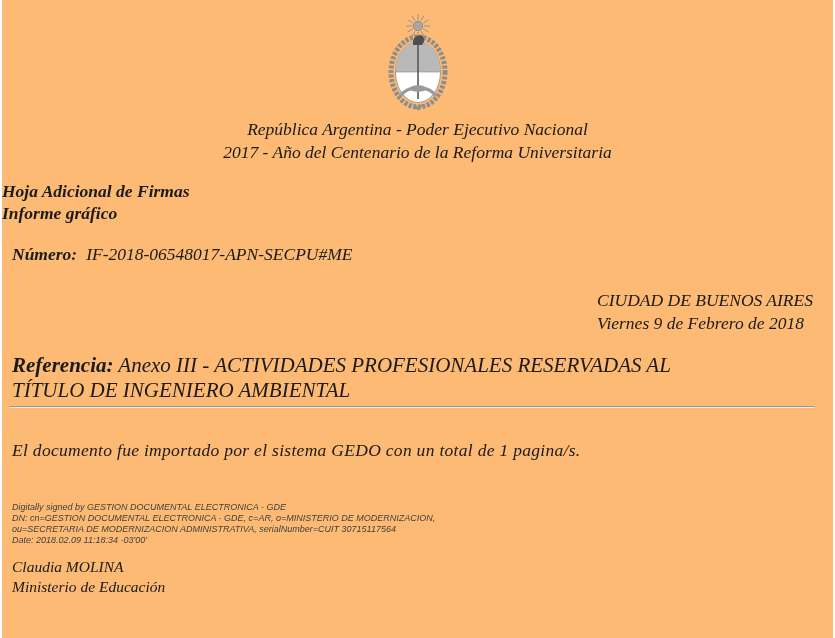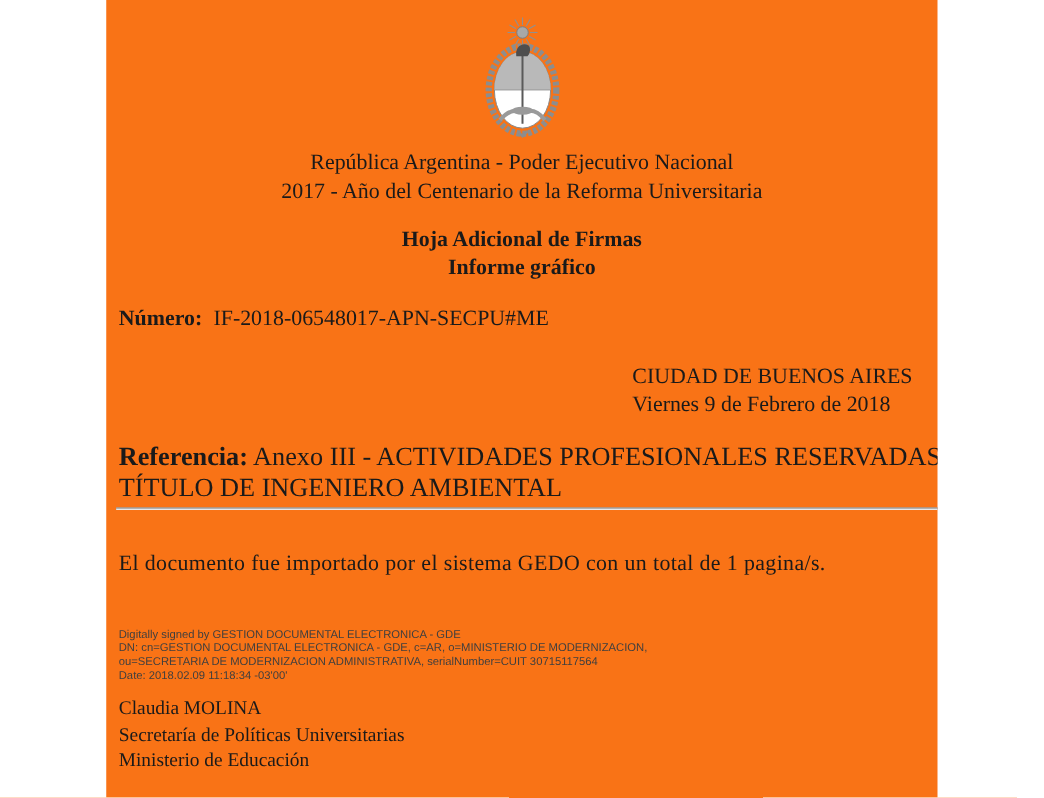--- a/index.html
+++ b/index.html
@@ -1,37 +1,38 @@
 <!DOCTYPE html>
 <html><head>
 <meta charset="utf-8">
 <style>
   * { margin:0; padding:0; box-sizing:border-box; }
   html,body { background:#ffffff; }
   .page {
     position:relative;
-    width:665px; height:638px;
-    background:#f97316;
+    width:831px; height:638px;
+    background:#fdba74;
     font-family:"Liberation Serif", serif;
     color:#1a1a1a;
     overflow:hidden;
     margin:0 auto;
+    font-style:italic;
   }
   .emblem-wrap {
     position:absolute; top:12px; left:0; right:0;
     text-align:center;
   }
   .header-lines {
     position:absolute; top:118px; left:0; right:0;
     text-align:center;
     font-size:17.5px; line-height:23px;
   }
   .doc-titles {
     position:absolute; top:180px; left:0; right:0;
-    text-align:center;
+    text-align:left;
     font-weight:bold;
     font-size:17.5px; line-height:22px;
   }
   .number-line {
     position:absolute; top:244px; left:10px;
     font-size:17.5px;
   }
   .number-line .lbl { font-weight:bold; }
   .number-line .val { margin-left:9px; }
   .place-date {
@@ -140,17 +141,16 @@
 
   <div class="sig-block">
     <div>Digitally signed by GESTION DOCUMENTAL ELECTRONICA - GDE</div>
     <div>DN: cn=GESTION DOCUMENTAL ELECTRONICA - GDE, c=AR, o=MINISTERIO DE MODERNIZACION,</div>
     <div>ou=SECRETARIA DE MODERNIZACION ADMINISTRATIVA, serialNumber=CUIT 30715117564</div>
     <div>Date: 2018.02.09 11:18:34 -03'00'</div>
   </div>
 
   <div class="signer-block">
     <div>Claudia MOLINA</div>
-    <div class="grp2">Secretaría de Políticas Universitarias</div>
     <div>Ministerio de Educación</div>
   </div>
 
 </div>
 
 </body></html>

